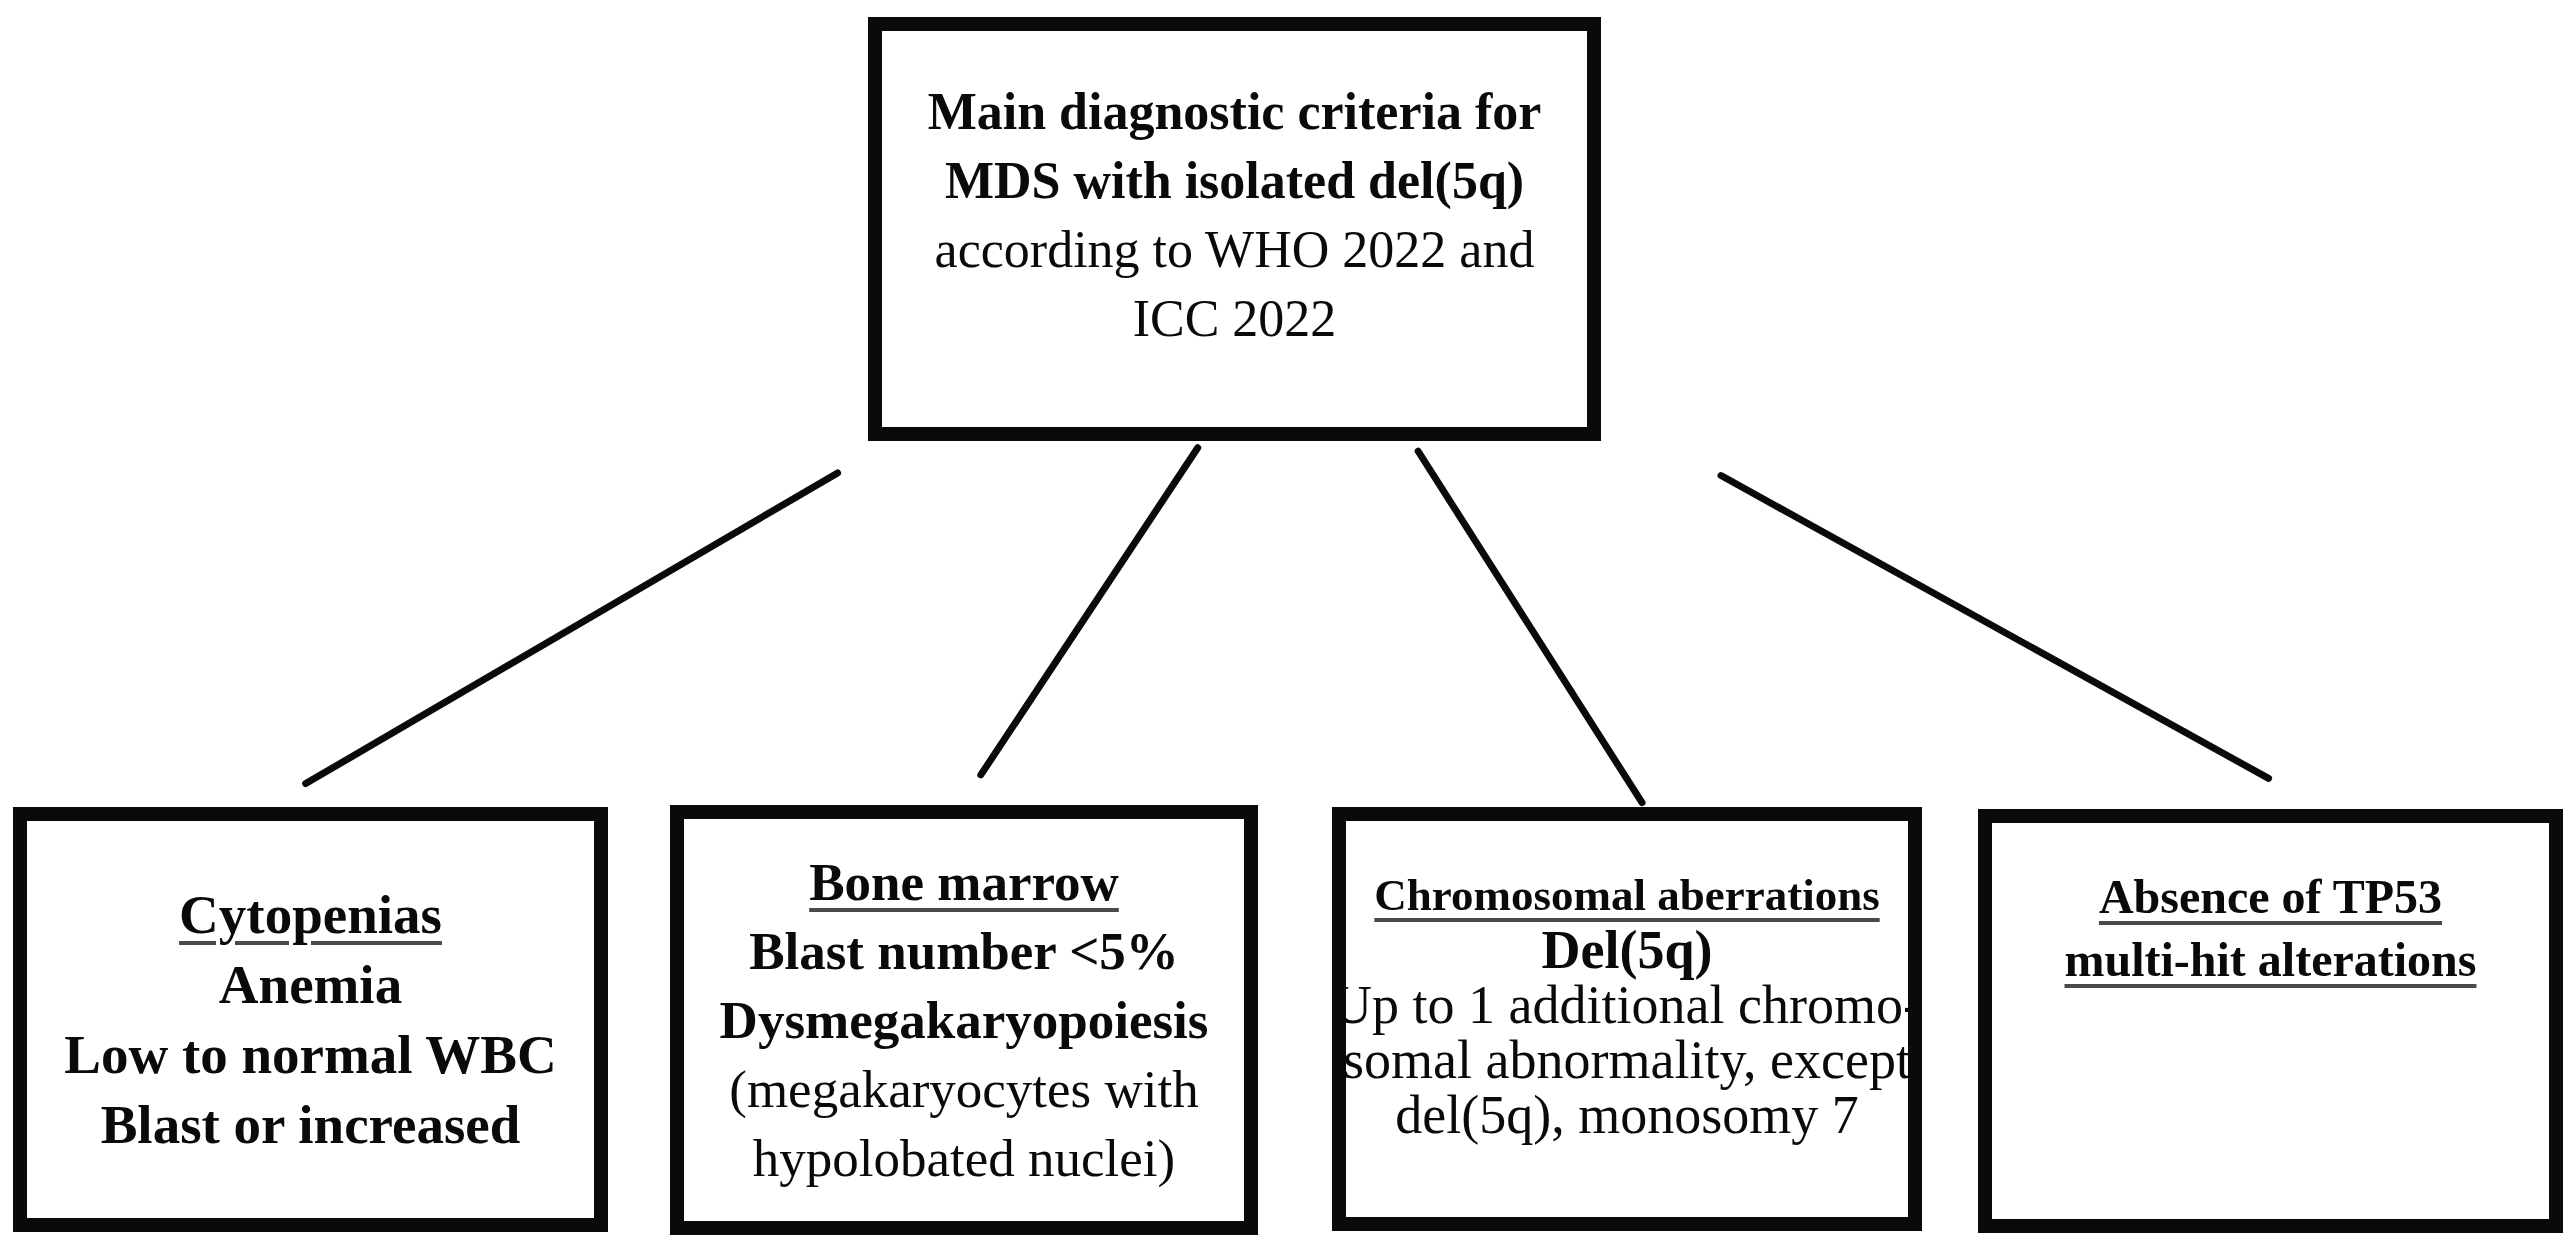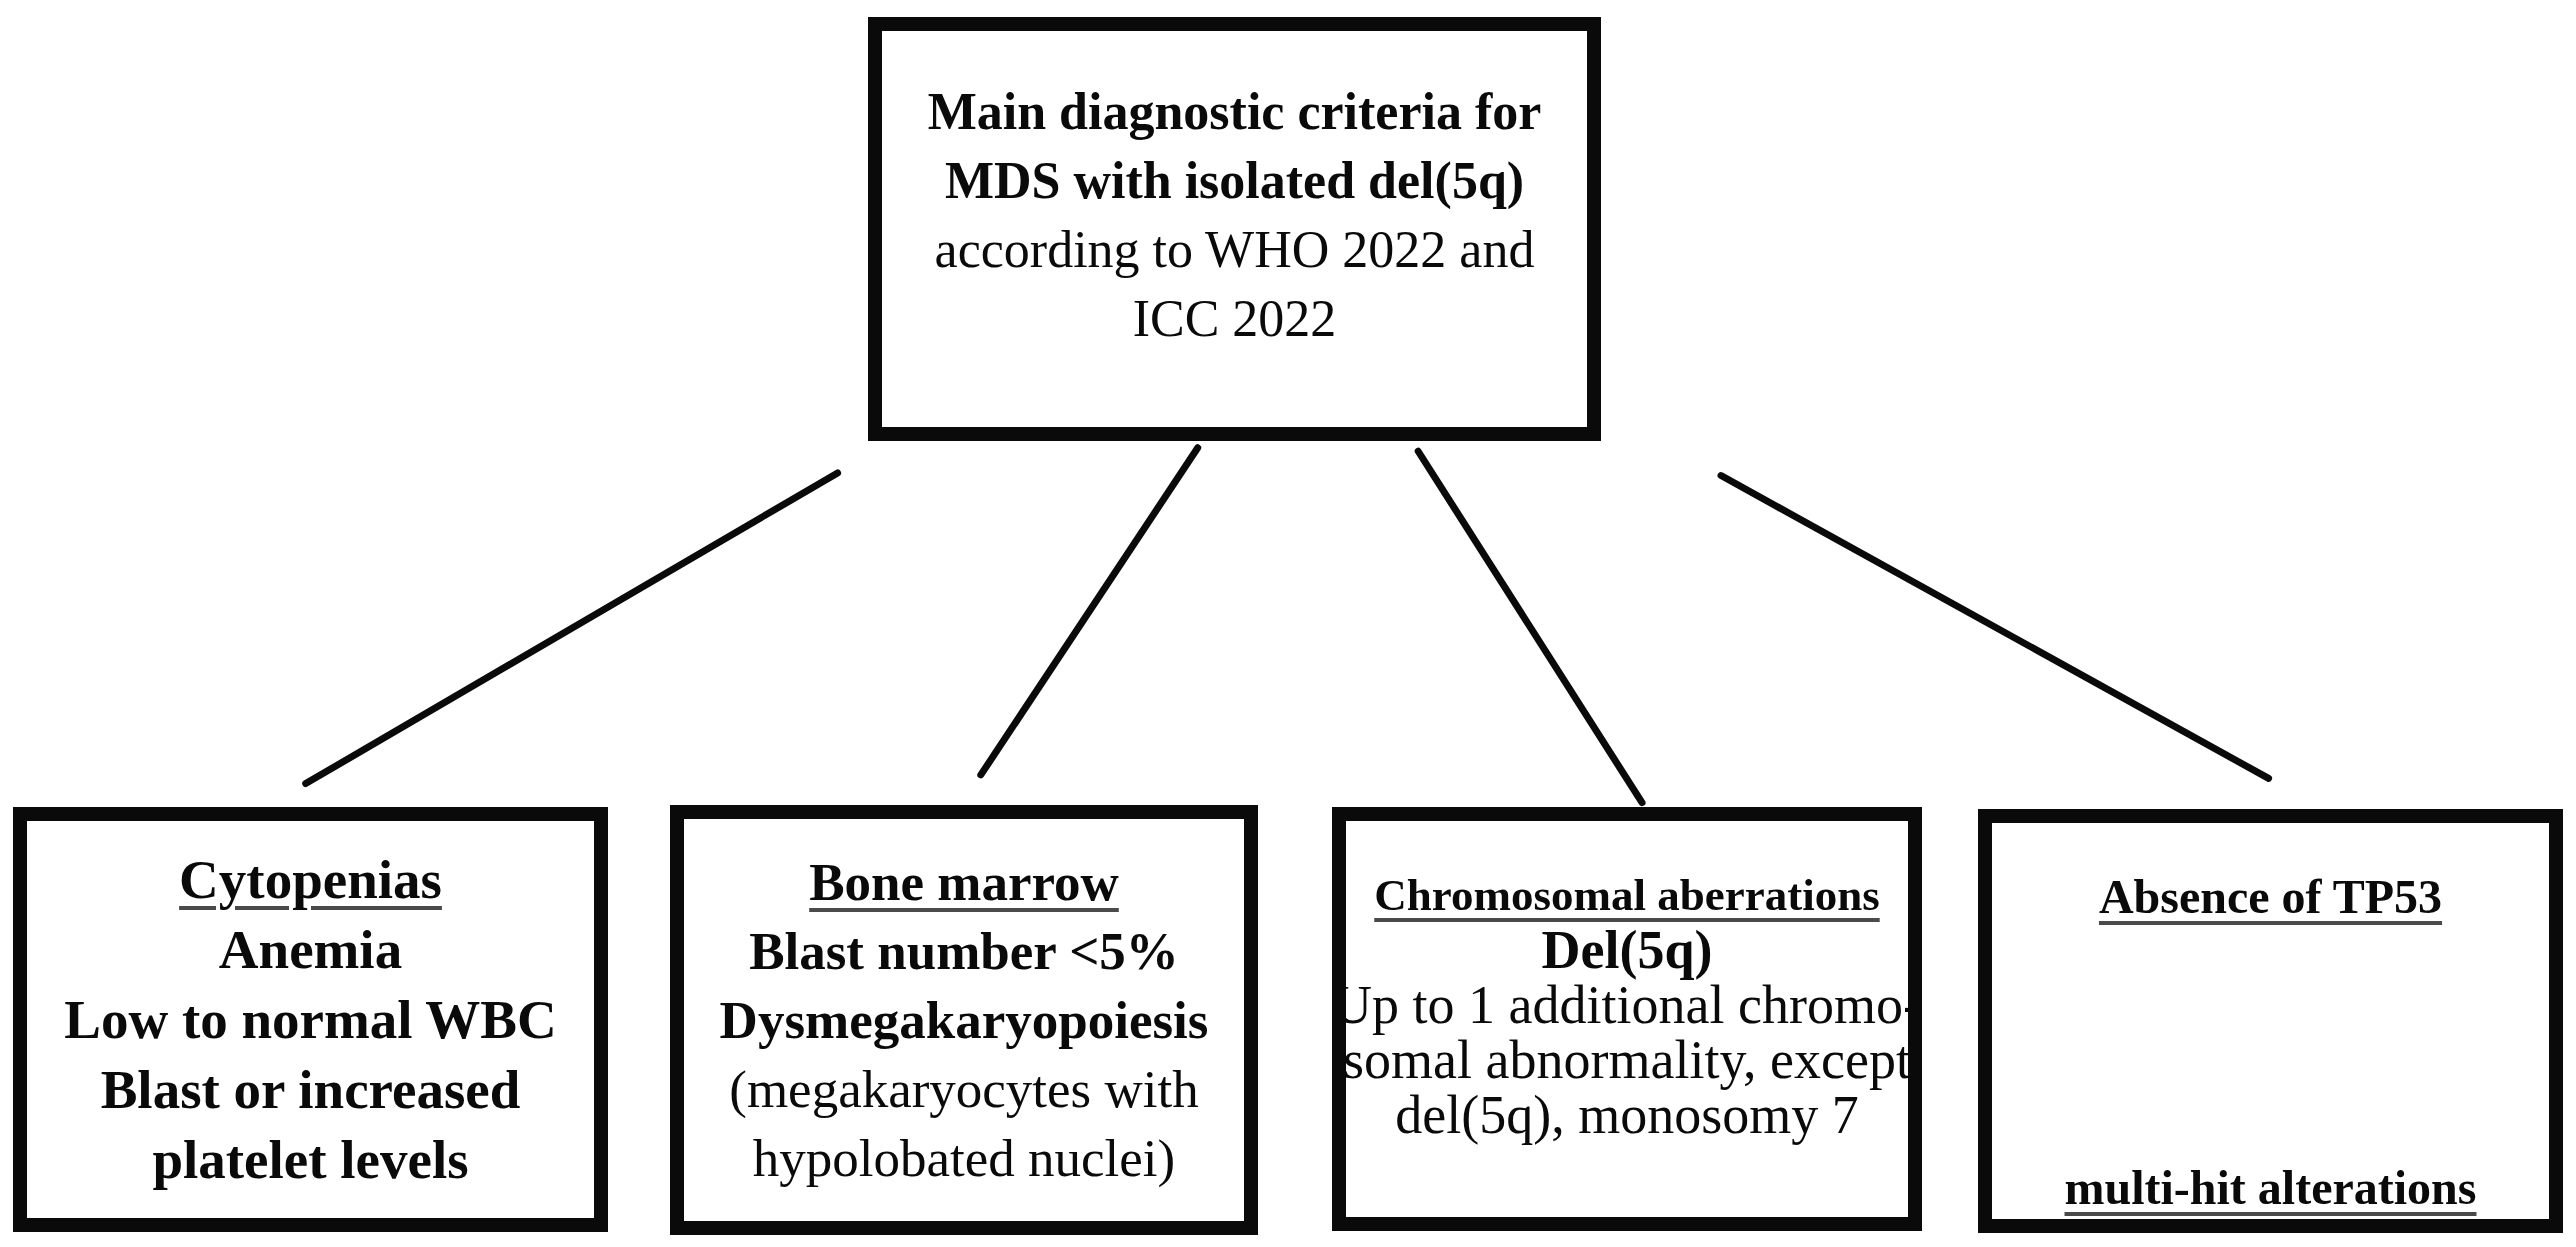--- a/index.html
+++ b/index.html
@@ -77,21 +77,21 @@
     width: 590px; height: 424px;
     justify-content: center;
     padding-bottom: 28px;
   }
   #box-chromosomal .line { font-size: 54px; line-height: 55px; }
   #box-chromosomal .title-line { font-size: 45px; }
 
   #box-tp53 {
     left: 1978px; top: 809px;
     width: 585px; height: 424px;
-    justify-content: space-between;
+    justify-content: flex-start;
     padding-top: 42px;
   }
   #box-tp53 .line { font-size: 48px; line-height: 63px; }
 </style>
 </head>
 <body>
 
 <div id="canvas">
 
   <svg id="connector-layer" viewBox="0 0 2968 1437" xmlns="http://www.w3.org/2000/svg">
@@ -106,21 +106,20 @@
     <div class="line bold">MDS with isolated del(5q)</div>
     <div class="line">according to WHO 2022 and</div>
     <div class="line">ICC 2022</div>
   </div>
 
   <div class="box" id="box-cytopenias">
     <div class="line"><span class="bold u">Cytopenias</span></div>
     <div class="line bold">Anemia</div>
     <div class="line bold">Low to normal WBC</div>
     <div class="line bold">Blast or increased</div>
-    <div class="line bold">platelet levels</div>
   </div>
 
   <div class="box" id="box-bone-marrow">
     <div class="line"><span class="bold u">Bone marrow</span></div>
     <div class="line bold">Blast number &lt;5%</div>
     <div class="line bold">Dysmegakaryopoiesis</div>
     <div class="line">(megakaryocytes with</div>
     <div class="line">hypolobated nuclei)</div>
   </div>
 

